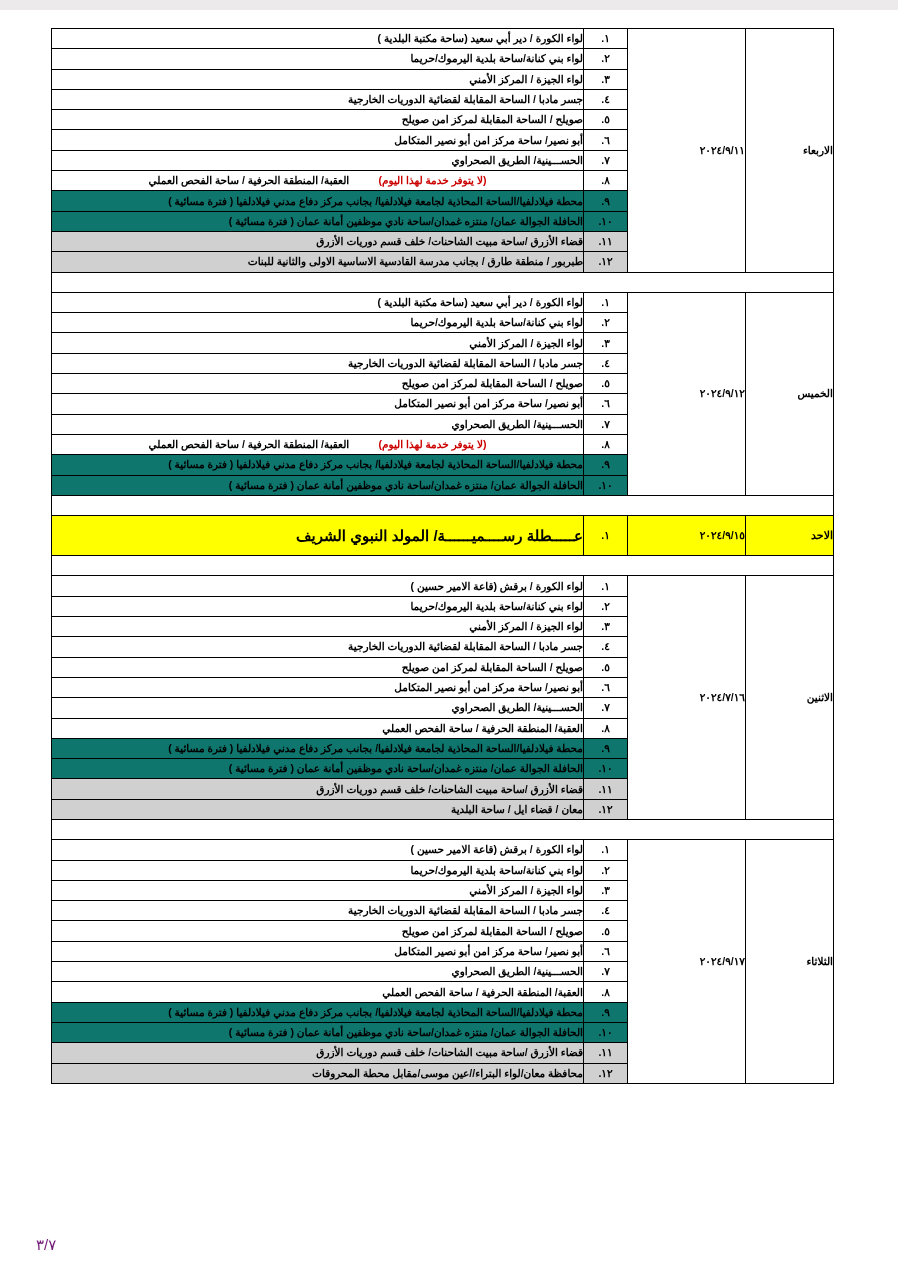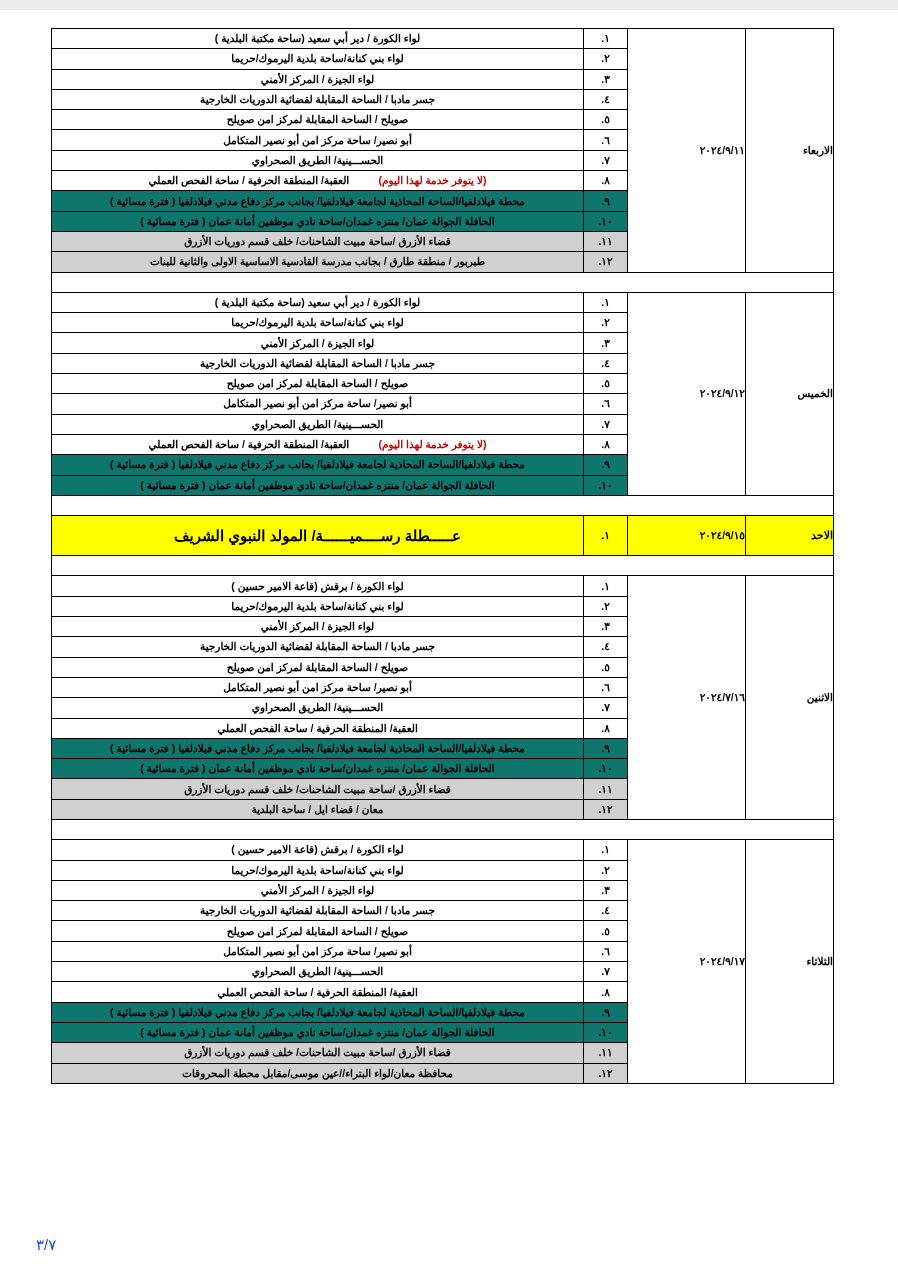--- a/index.html
+++ b/index.html
@@ -63,21 +63,21 @@
   }
   td.num {
     width: 44px;
     text-align: center;
     font-weight: bold;
     font-size: 11px;
     letter-spacing: 0.5px;
   }
   td.loc {
     width: 532px;
-    text-align: center;
+    text-align: right;
     font-weight: bold;
     font-size: 10.5px;
     padding: 0 4px;
     white-space: nowrap;
     overflow: hidden;
   }
   tr.hl td.loc,
   tr.hl td.num {
     background: #0f766e;
   }
@@ -108,21 +108,21 @@
   .spacer-row td {
     border: none;
     height: 9px;
     background: #fff;
   }
   .footer {
     position: absolute;
     left: 36px;
     top: 1236px;
     font-size: 15px;
-    color: #1d4ed8;
+    color: #701a75;
     letter-spacing: 2px;
     direction: rtl;
   }
 </style>
 </head>
 <body>
 
 <div class="page">
   <div class="topbar"></div>
 

